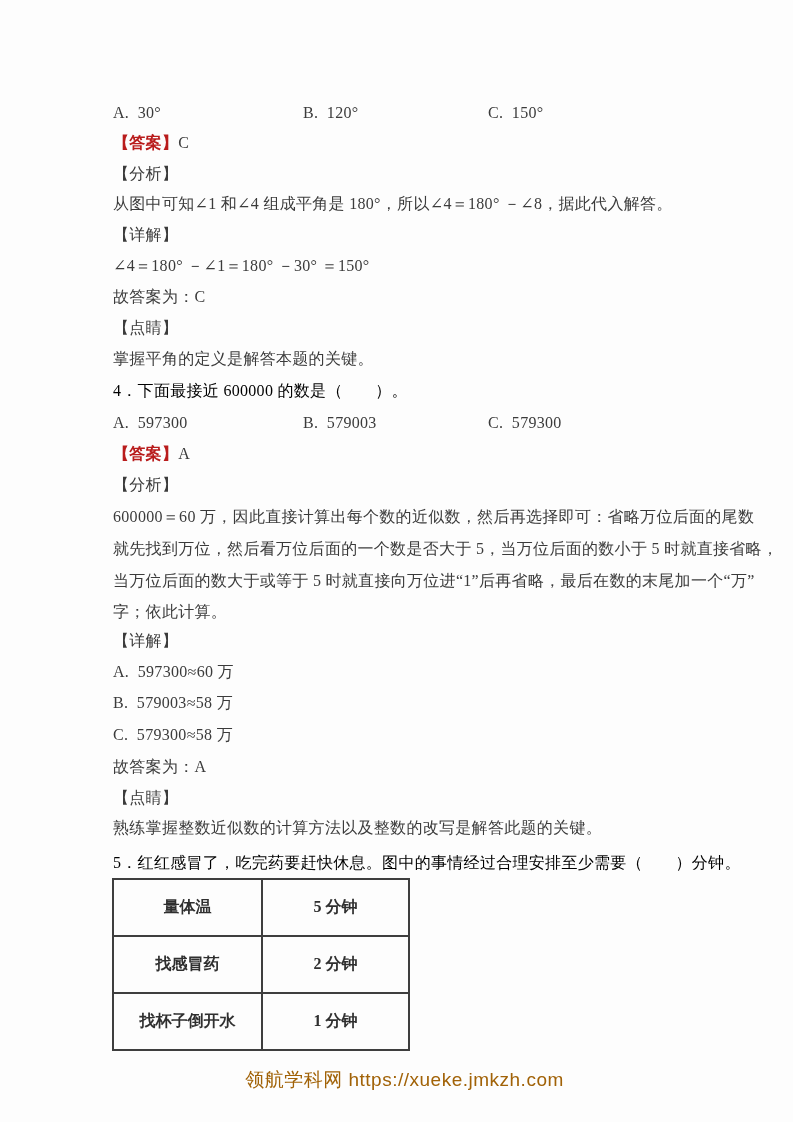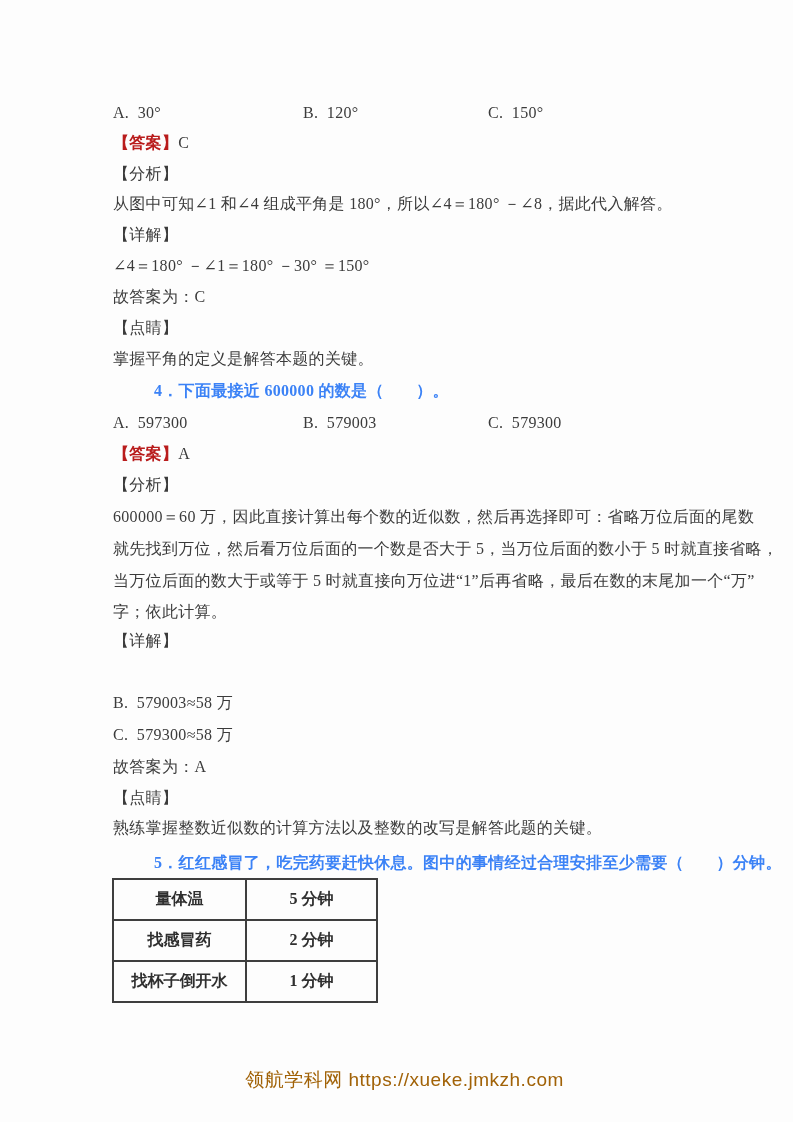--- a/index.html
+++ b/index.html
@@ -15,21 +15,21 @@
   }
   .line {
     position: absolute;
     left: 113px;
     height: 30px;
     line-height: 30px;
     font-size: 16px;
     white-space: pre;
     letter-spacing: 0.3px;
   }
-  .bold { font-weight: bold; color: #3b82f6; margin-left: 41px; }
+  .bold { font-weight: normal; color: #000000; }
   .row { position: absolute; left: 0; width: 793px; height: 30px; }
   .row .opt {
     position: absolute;
     height: 30px;
     line-height: 30px;
     font-size: 16px;
     white-space: pre;
     letter-spacing: 0.3px;
   }
   .opt-a { left: 113px; }
@@ -44,21 +44,21 @@
     table-layout: fixed;
   }
   #task-table td {
     border: 2px solid #3e3e3e;
     text-align: center;
     vertical-align: middle;
     font-weight: bold;
     font-size: 16px;
     color: #2f2f2f;
     height: 39px;
-    padding: 0;
+    padding: 8px;
     white-space: pre;
   }
   #task-table td.col-task { width: 131px; }
   #task-table td.col-time { width: 129px; }
   #footer {
     position: absolute;
     left: 0;
     top: 1065px;
     width: 793px;
     height: 30px;
@@ -104,20 +104,21 @@
 
   <div class="line" style="top:439px"><span class="ans-label">【答案】</span><span>A</span></div>
 
   <div class="line" style="top:470px">【分析】</div>
   <div class="line" style="top:502px">600000＝60 万，因此直接计算出每个数的近似数，然后再选择即可：省略万位后面的尾数</div>
   <div class="line" style="top:534px">就先找到万位，然后看万位后面的一个数是否大于 5，当万位后面的数小于 5 时就直接省略，</div>
   <div class="line" style="top:566px">当万位后面的数大于或等于 5 时就直接向万位进“1”后再省略，最后在数的末尾加一个“万”</div>
   <div class="line" style="top:597px">字；依此计算。</div>
 
   <div class="line" style="top:626px">【详解】</div>
+  <div class="line" style="top:657px">A.  597300≈60 万</div>
   <div class="line" style="top:688px">B.  579003≈58 万</div>
   <div class="line" style="top:720px">C.  579300≈58 万</div>
   <div class="line" style="top:752px">故答案为：A</div>
 
   <div class="line" style="top:783px">【点睛】</div>
   <div class="line" style="top:813px">熟练掌握整数近似数的计算方法以及整数的改写是解答此题的关键。</div>
 
   <div class="line bold" style="top:848px">5．红红感冒了，吃完药要赶快休息。图中的事情经过合理安排至少需要（　　）分钟。</div>
 
   <table id="task-table">

